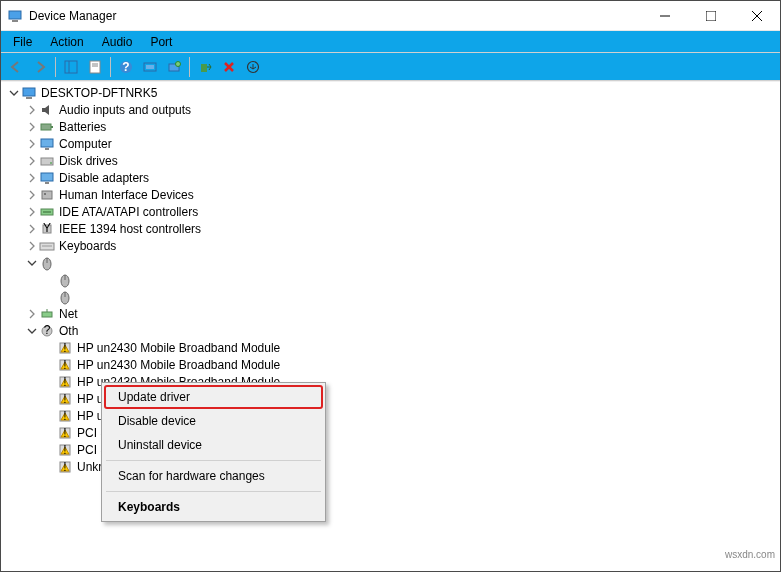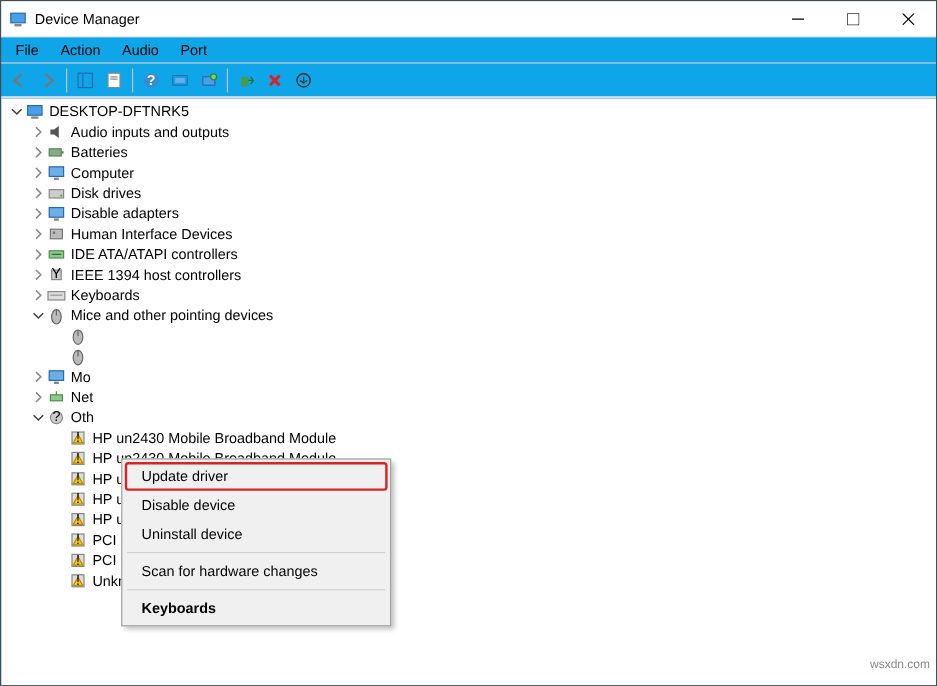--- a/index.html
+++ b/index.html
@@ -294,55 +294,40 @@
             <svg width="10" height="10">
               <path d="M1 3 L5 7 L9 3" fill="none" stroke="#404040" stroke-width="1.3"></path>
             </svg>
           </span>
           <span class="node-icon">
             <svg width="16" height="16">
               <ellipse cx="8" cy="9" rx="4" ry="6" fill="#bbb" stroke="#666"></ellipse>
               <line x1="8" y1="3" x2="8" y2="8" stroke="#666"></line>
             </svg>
           </span>
-          <span class="node-label">Mice and other pointing devices</span>
         </div>
         <div class="node indent2">
           <span class="expander"></span>
           <span class="node-icon">
             <svg width="16" height="16">
               <ellipse cx="8" cy="9" rx="4" ry="6" fill="#bbb" stroke="#666"></ellipse>
               <line x1="8" y1="3" x2="8" y2="8" stroke="#666"></line>
             </svg>
           </span>
           <span class="node-label"></span>
         </div>
         <div class="node indent2">
           <span class="expander"></span>
           <span class="node-icon">
             <svg width="16" height="16">
               <ellipse cx="8" cy="9" rx="4" ry="6" fill="#bbb" stroke="#666"></ellipse>
               <line x1="8" y1="3" x2="8" y2="8" stroke="#666"></line>
             </svg>
           </span>
           <span class="node-label"></span>
-        </div>
-        <div class="node indent1">
-          <span class="expander">
-            <svg width="10" height="10">
-              <path d="M3 1 L7 5 L3 9" fill="none" stroke="#888" stroke-width="1.3"></path>
-            </svg>
-          </span>
-          <span class="node-icon">
-            <svg width="16" height="16">
-              <rect x="2" y="3" width="12" height="8" fill="#6ab0e8" stroke="#2a6aa8"></rect>
-              <rect x="6" y="12" width="4" height="2" fill="#888"></rect>
-            </svg>
-          </span>
-          <span class="node-label">Mo</span>
         </div>
         <div class="node indent1">
           <span class="expander">
             <svg width="10" height="10">
               <path d="M3 1 L7 5 L3 9" fill="none" stroke="#888" stroke-width="1.3"></path>
             </svg>
           </span>
           <span class="node-icon">
             <svg width="16" height="16">
               <rect x="3" y="6" width="10" height="5" fill="#8c8" stroke="#585"></rect>

